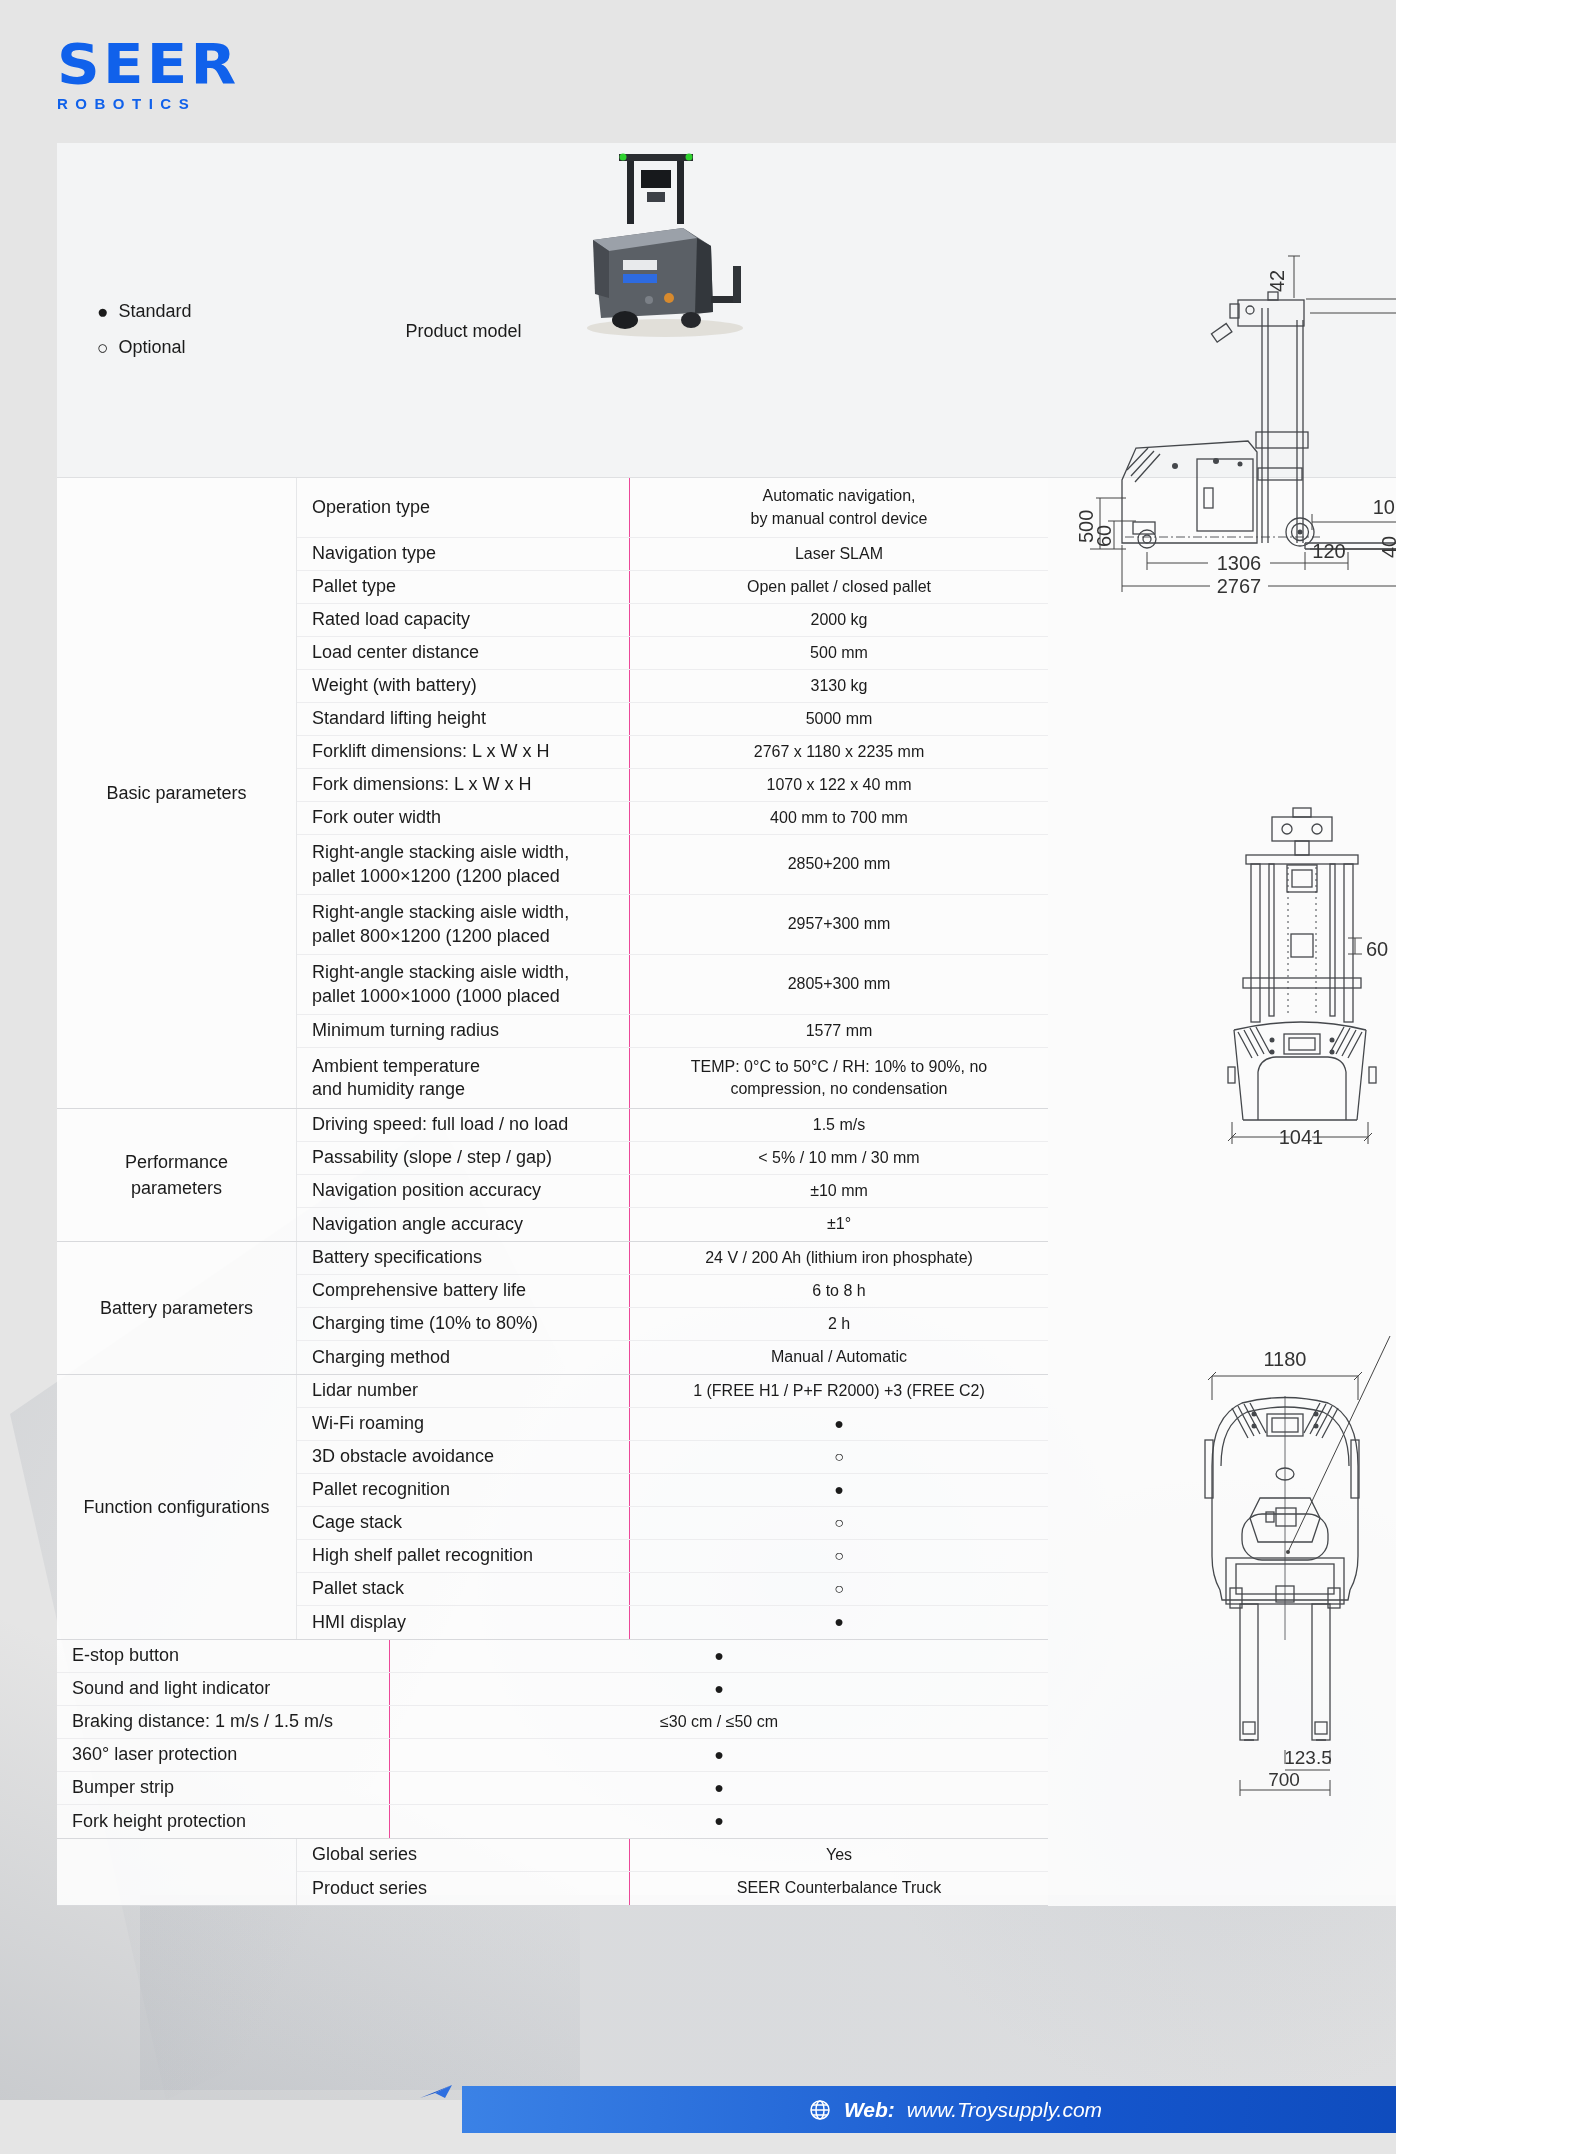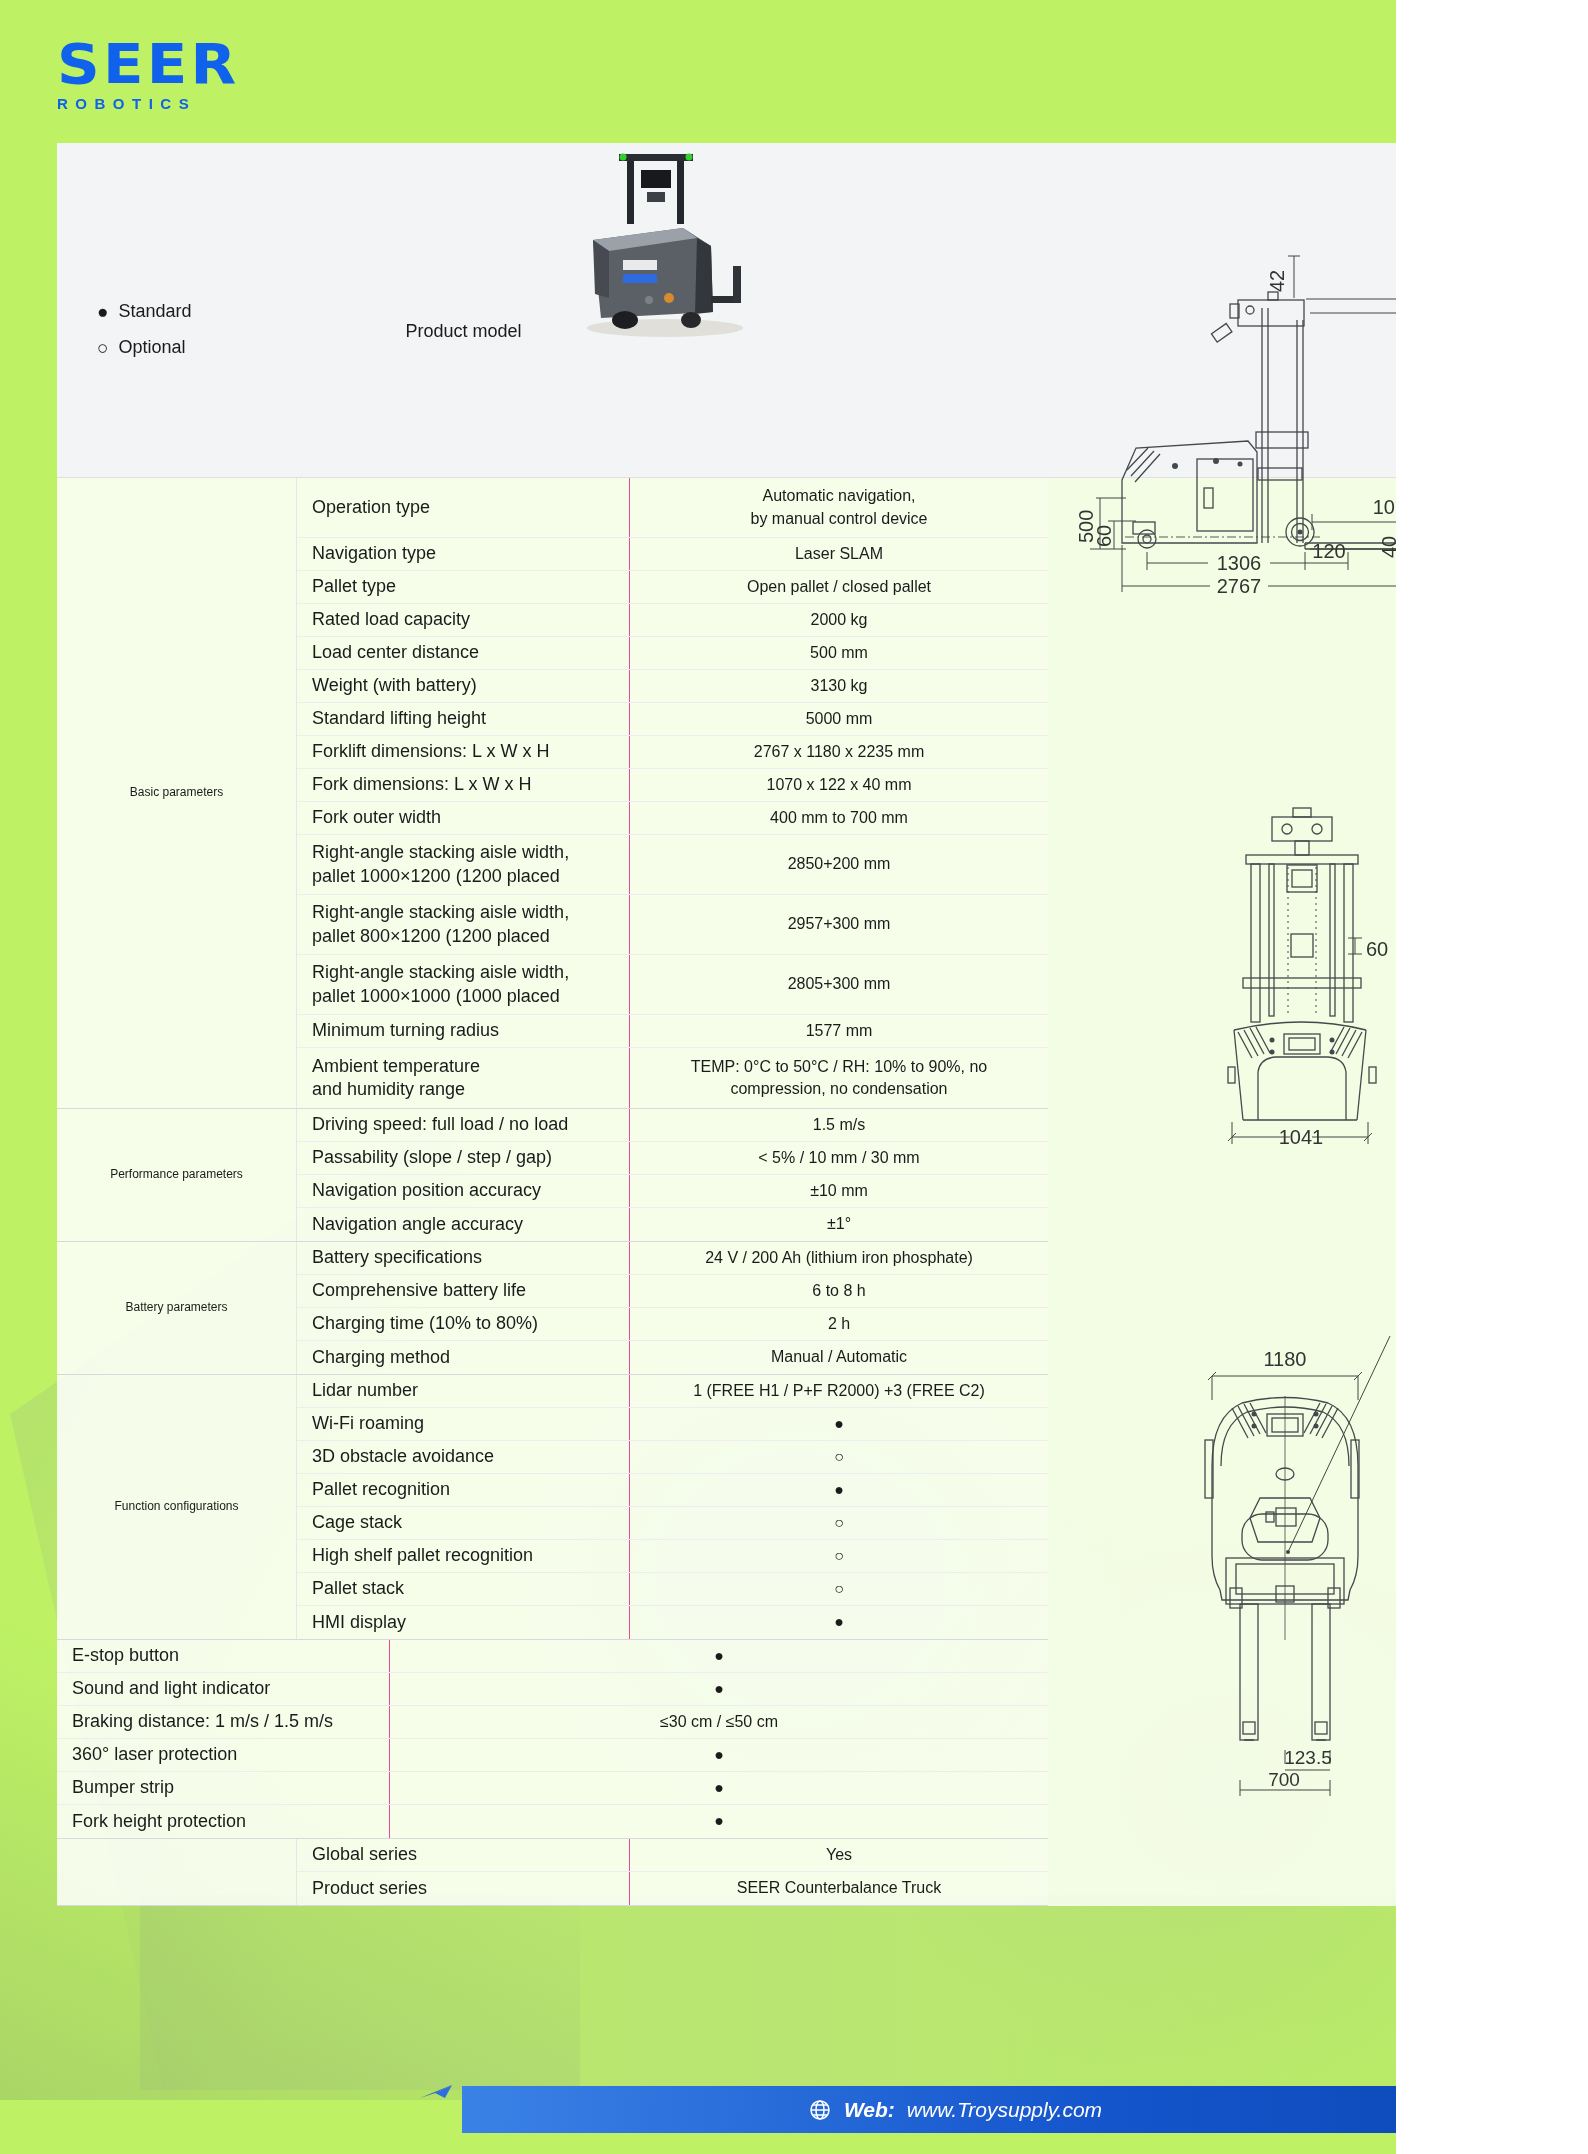--- a/index.html
+++ b/index.html
@@ -1,16 +1,16 @@
 <!DOCTYPE html>
 <html><head>
 <meta charset="utf-8">
 <style>
   html,body{margin:0;padding:0;background:#fff;}
-  .page{position:relative;width:1396px;height:2154px;background:#bef264;overflow:hidden;
+  .page{position:relative;width:1396px;height:2154px;background:#e5e5e5;overflow:hidden;
         font-family:"Liberation Sans",sans-serif;color:#1b1b1b;}
   
   .bg-art{position:absolute;inset:0;z-index:0;}
   .art{position:absolute;}
   .art1{left:10px;top:1120px;width:780px;height:980px;
         background:linear-gradient(115deg,rgba(125,135,150,.18),rgba(125,135,150,0) 55%);
         clip-path:polygon(0 30%,55% 0,100% 70%,20% 100%);}
   .art2{left:470px;top:1290px;width:660px;height:580px;
         background:radial-gradient(ellipse at center,rgba(130,170,225,.17),rgba(130,170,225,0) 70%);}
   .art3{left:0;top:1560px;width:580px;height:540px;
@@ -33,21 +33,21 @@
   .th-model{width:333px;display:flex;justify-content:center;box-sizing:border-box;padding-top:178px;
             font-size:18px;}
   .th-photo{width:418px;position:relative;}
   .th-rest{flex:1;}
   .tbody{display:flex;}
   .tbody-left{width:991px;}
   .draw-cell{width:483px;background:rgba(255,255,255,0.82);}
   .tgroup{display:flex;border-bottom:1px solid #d8d9dc;background:rgba(255,255,255,0.86);}
   .tgroup:last-child{border-bottom:1px solid #d8d9dc;}
   .cat-cell{width:240px;box-sizing:border-box;display:flex;align-items:center;justify-content:center;
-            text-align:center;padding:0 26px;font-size:12px;line-height:1.45;
+            text-align:center;padding:0 26px;font-size:18px;line-height:1.45;
             border-right:1px solid #e6e7e9;}
   .rows-col{flex:1;display:flex;flex-direction:column;}
   .trow{display:flex;height:33px;border-bottom:1px solid #ededef;box-sizing:border-box;}
   .trow.tall{height:60px;}
   .trow:last-child{border-bottom:none;}
   .p-cell{width:333px;box-sizing:border-box;padding-left:15px;display:flex;align-items:center;
           font-size:18px;line-height:1.3;border-right:1px solid #ec4899;white-space:pre-line;}
   .v-cell{flex:1;display:flex;align-items:center;justify-content:center;text-align:center;
           font-size:16px;line-height:1.4;white-space:pre-line;}
   .v-cell.dot{font-size:16px;}

